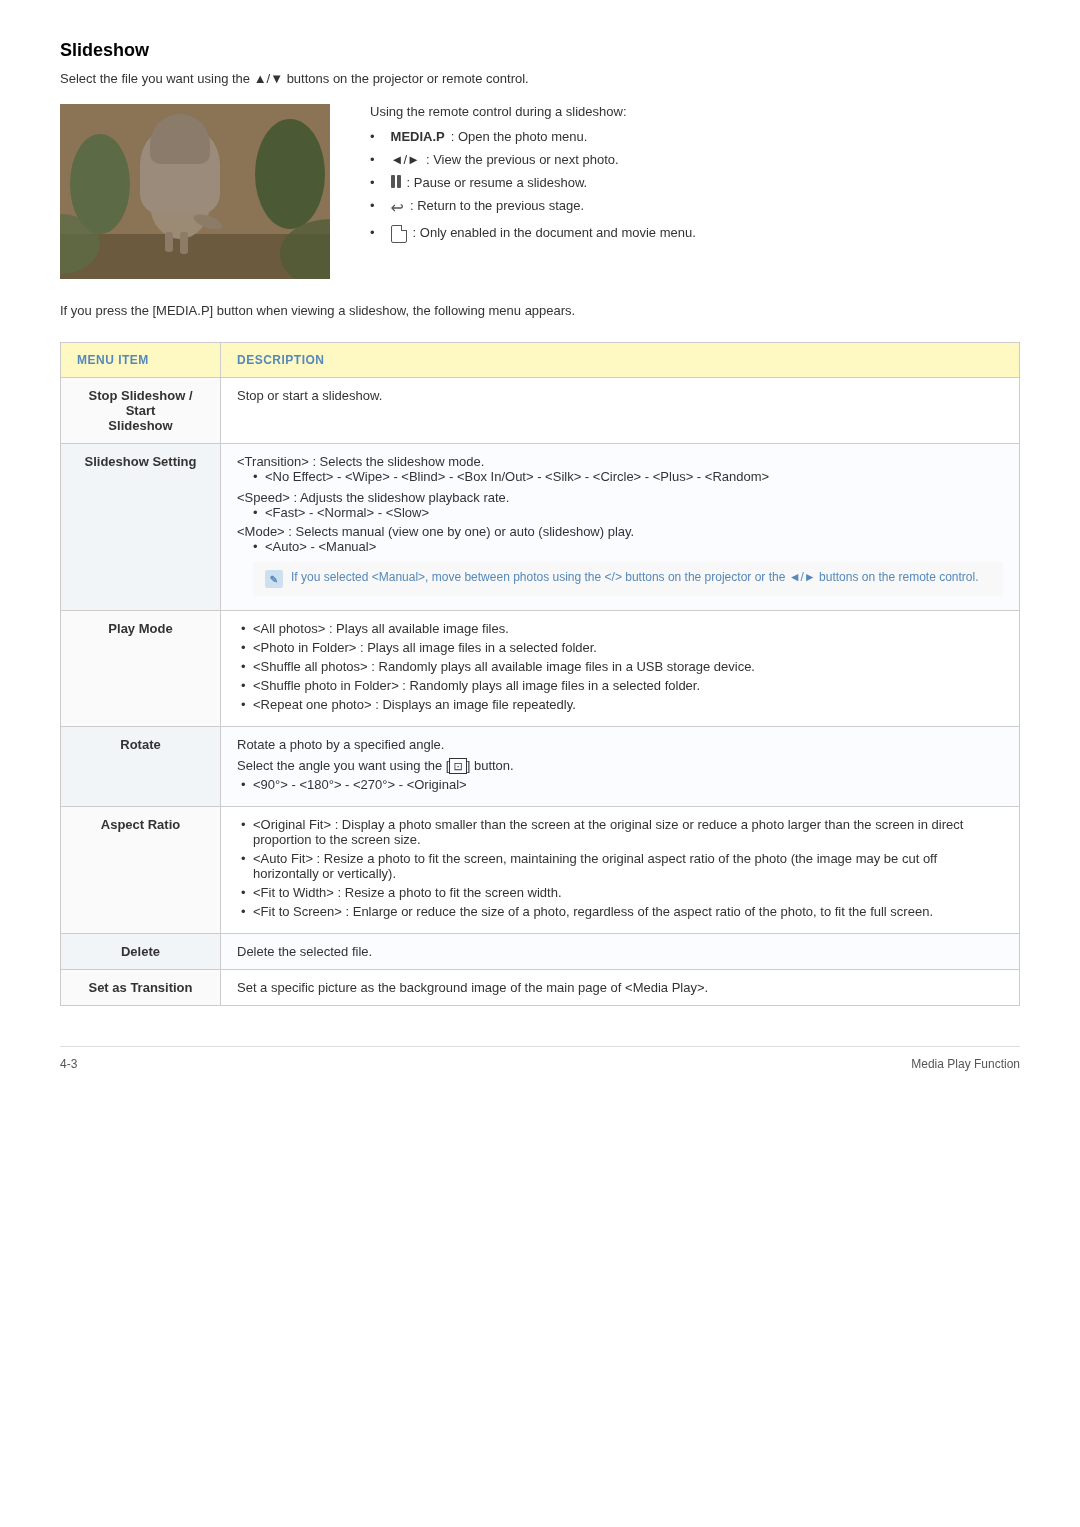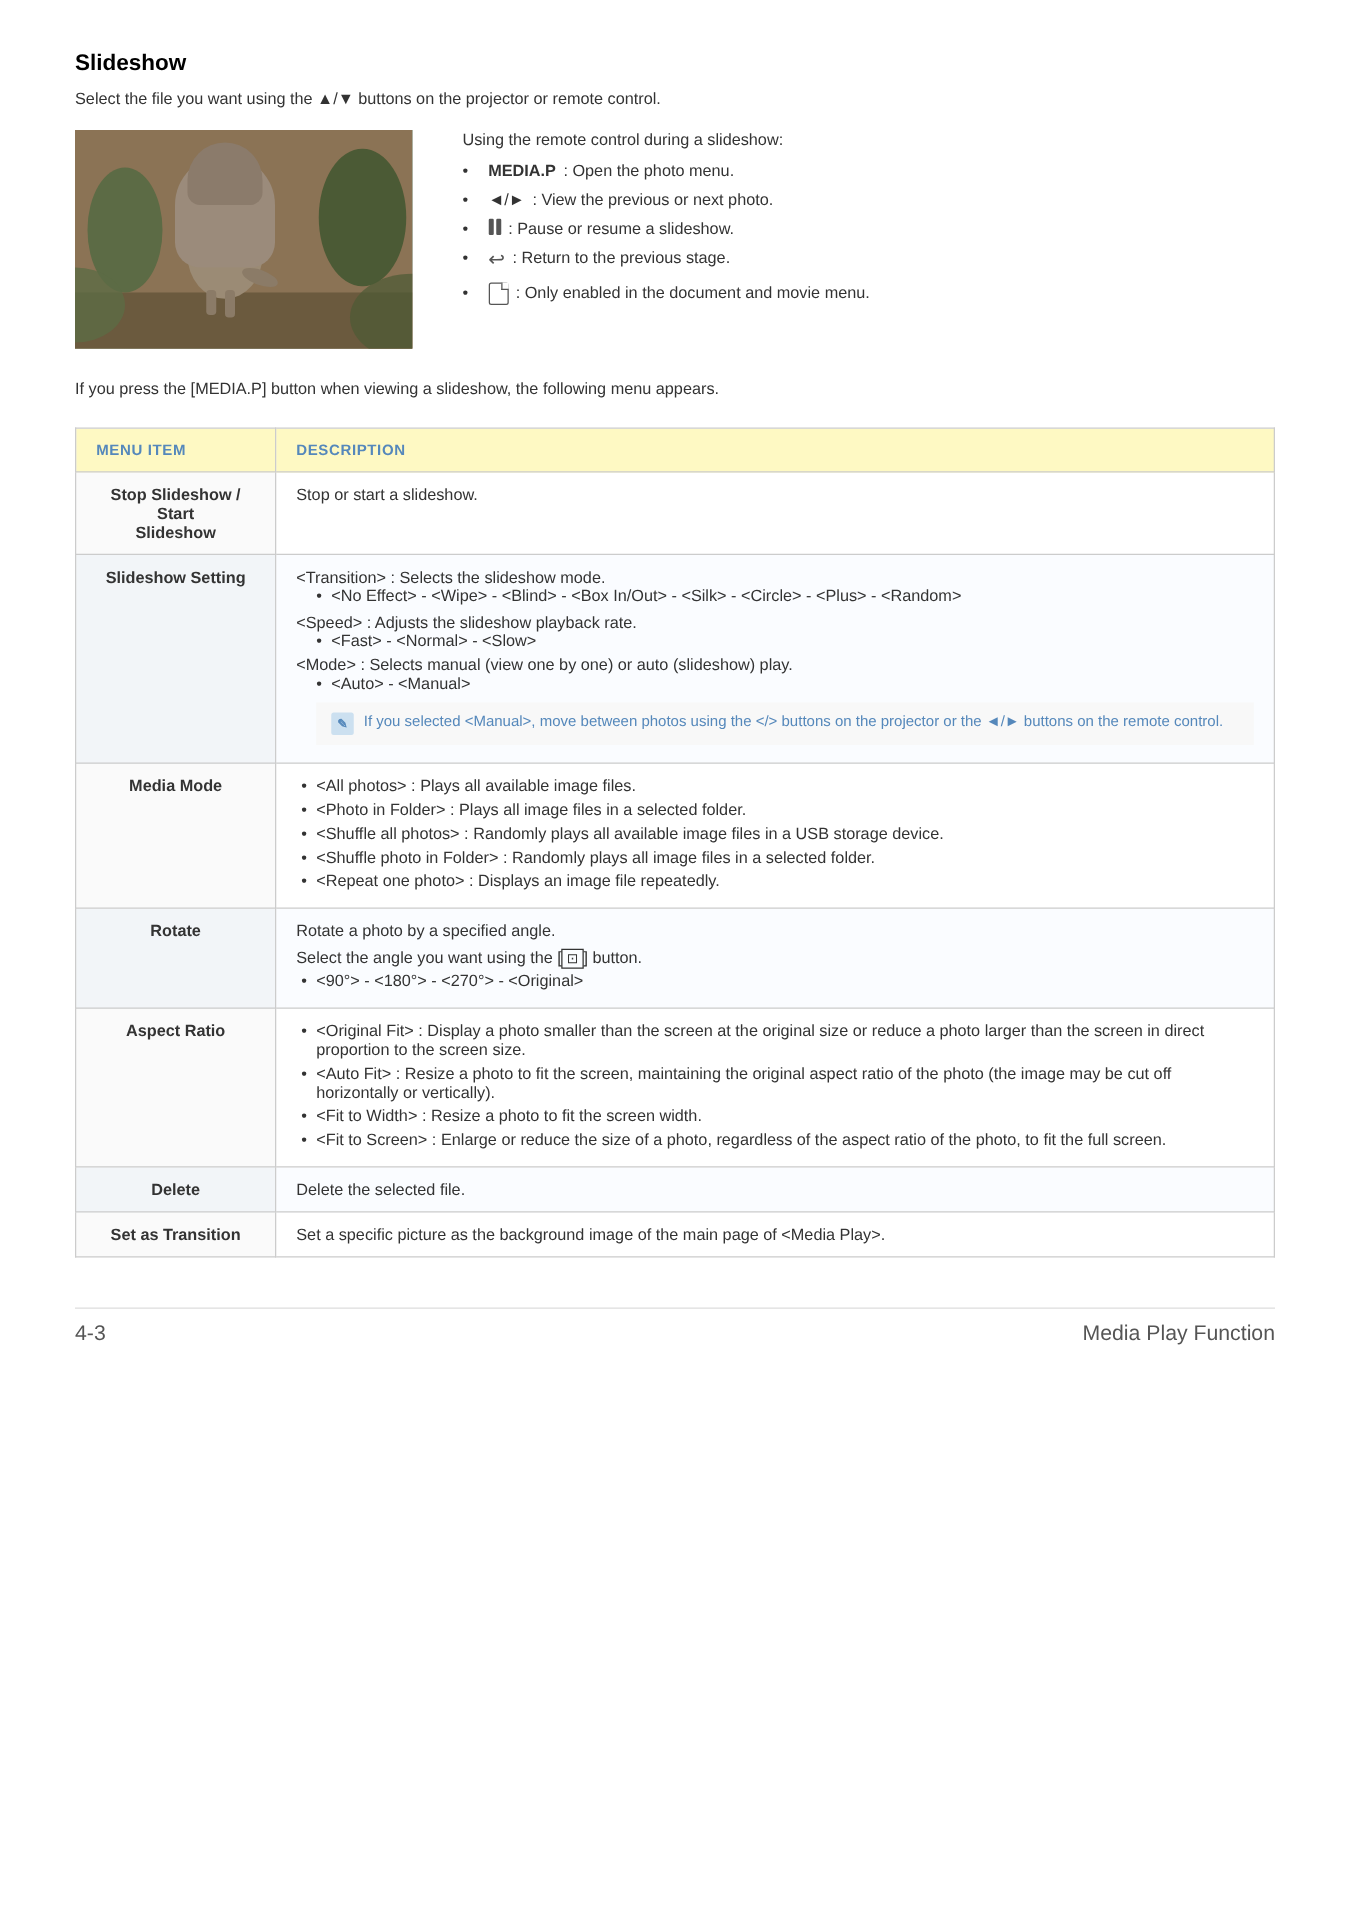--- a/index.html
+++ b/index.html
@@ -197,21 +197,21 @@
       display: flex;
       align-items: center;
       justify-content: center;
       font-size: 10px;
       color: #5588bb;
       font-weight: bold;
     }
     .footer {
       display: flex;
       justify-content: space-between;
-      font-size: 17px;
+      font-size: 12px;
       color: #555;
       margin-top: 20px;
       border-top: 1px solid #ddd;
       padding-top: 10px;
     }
     .media-p-label {
       font-weight: bold;
     }
   </style>
 </head>
@@ -320,21 +320,21 @@
           <li>&lt;Auto&gt; - &lt;Manual&gt;</li>
         </ul>
         <div class="note-box">
           <div class="note-icon">✎</div>
           <span>If you selected &lt;Manual&gt;, move between photos using the &lt;/&gt; buttons on the projector or the ◄/► buttons on the remote control.</span>
         </div>
       </td>
     </tr>
 
     <tr>
-      <td class="item-name">Media Mode</td>
+      <td class="item-name">Play Mode</td>
       <td>
         <ul class="desc-list">
           <li>&lt;All photos&gt; : Plays all available image files.</li>
           <li>&lt;Photo in Folder&gt; : Plays all image files in a selected folder.</li>
           <li>&lt;Shuffle all photos&gt; : Randomly plays all available image files in a USB storage device.</li>
           <li>&lt;Shuffle photo in Folder&gt; : Randomly plays all image files in a selected folder.</li>
           <li>&lt;Repeat one photo&gt; : Displays an image file repeatedly.</li>
         </ul>
       </td>
     </tr>

